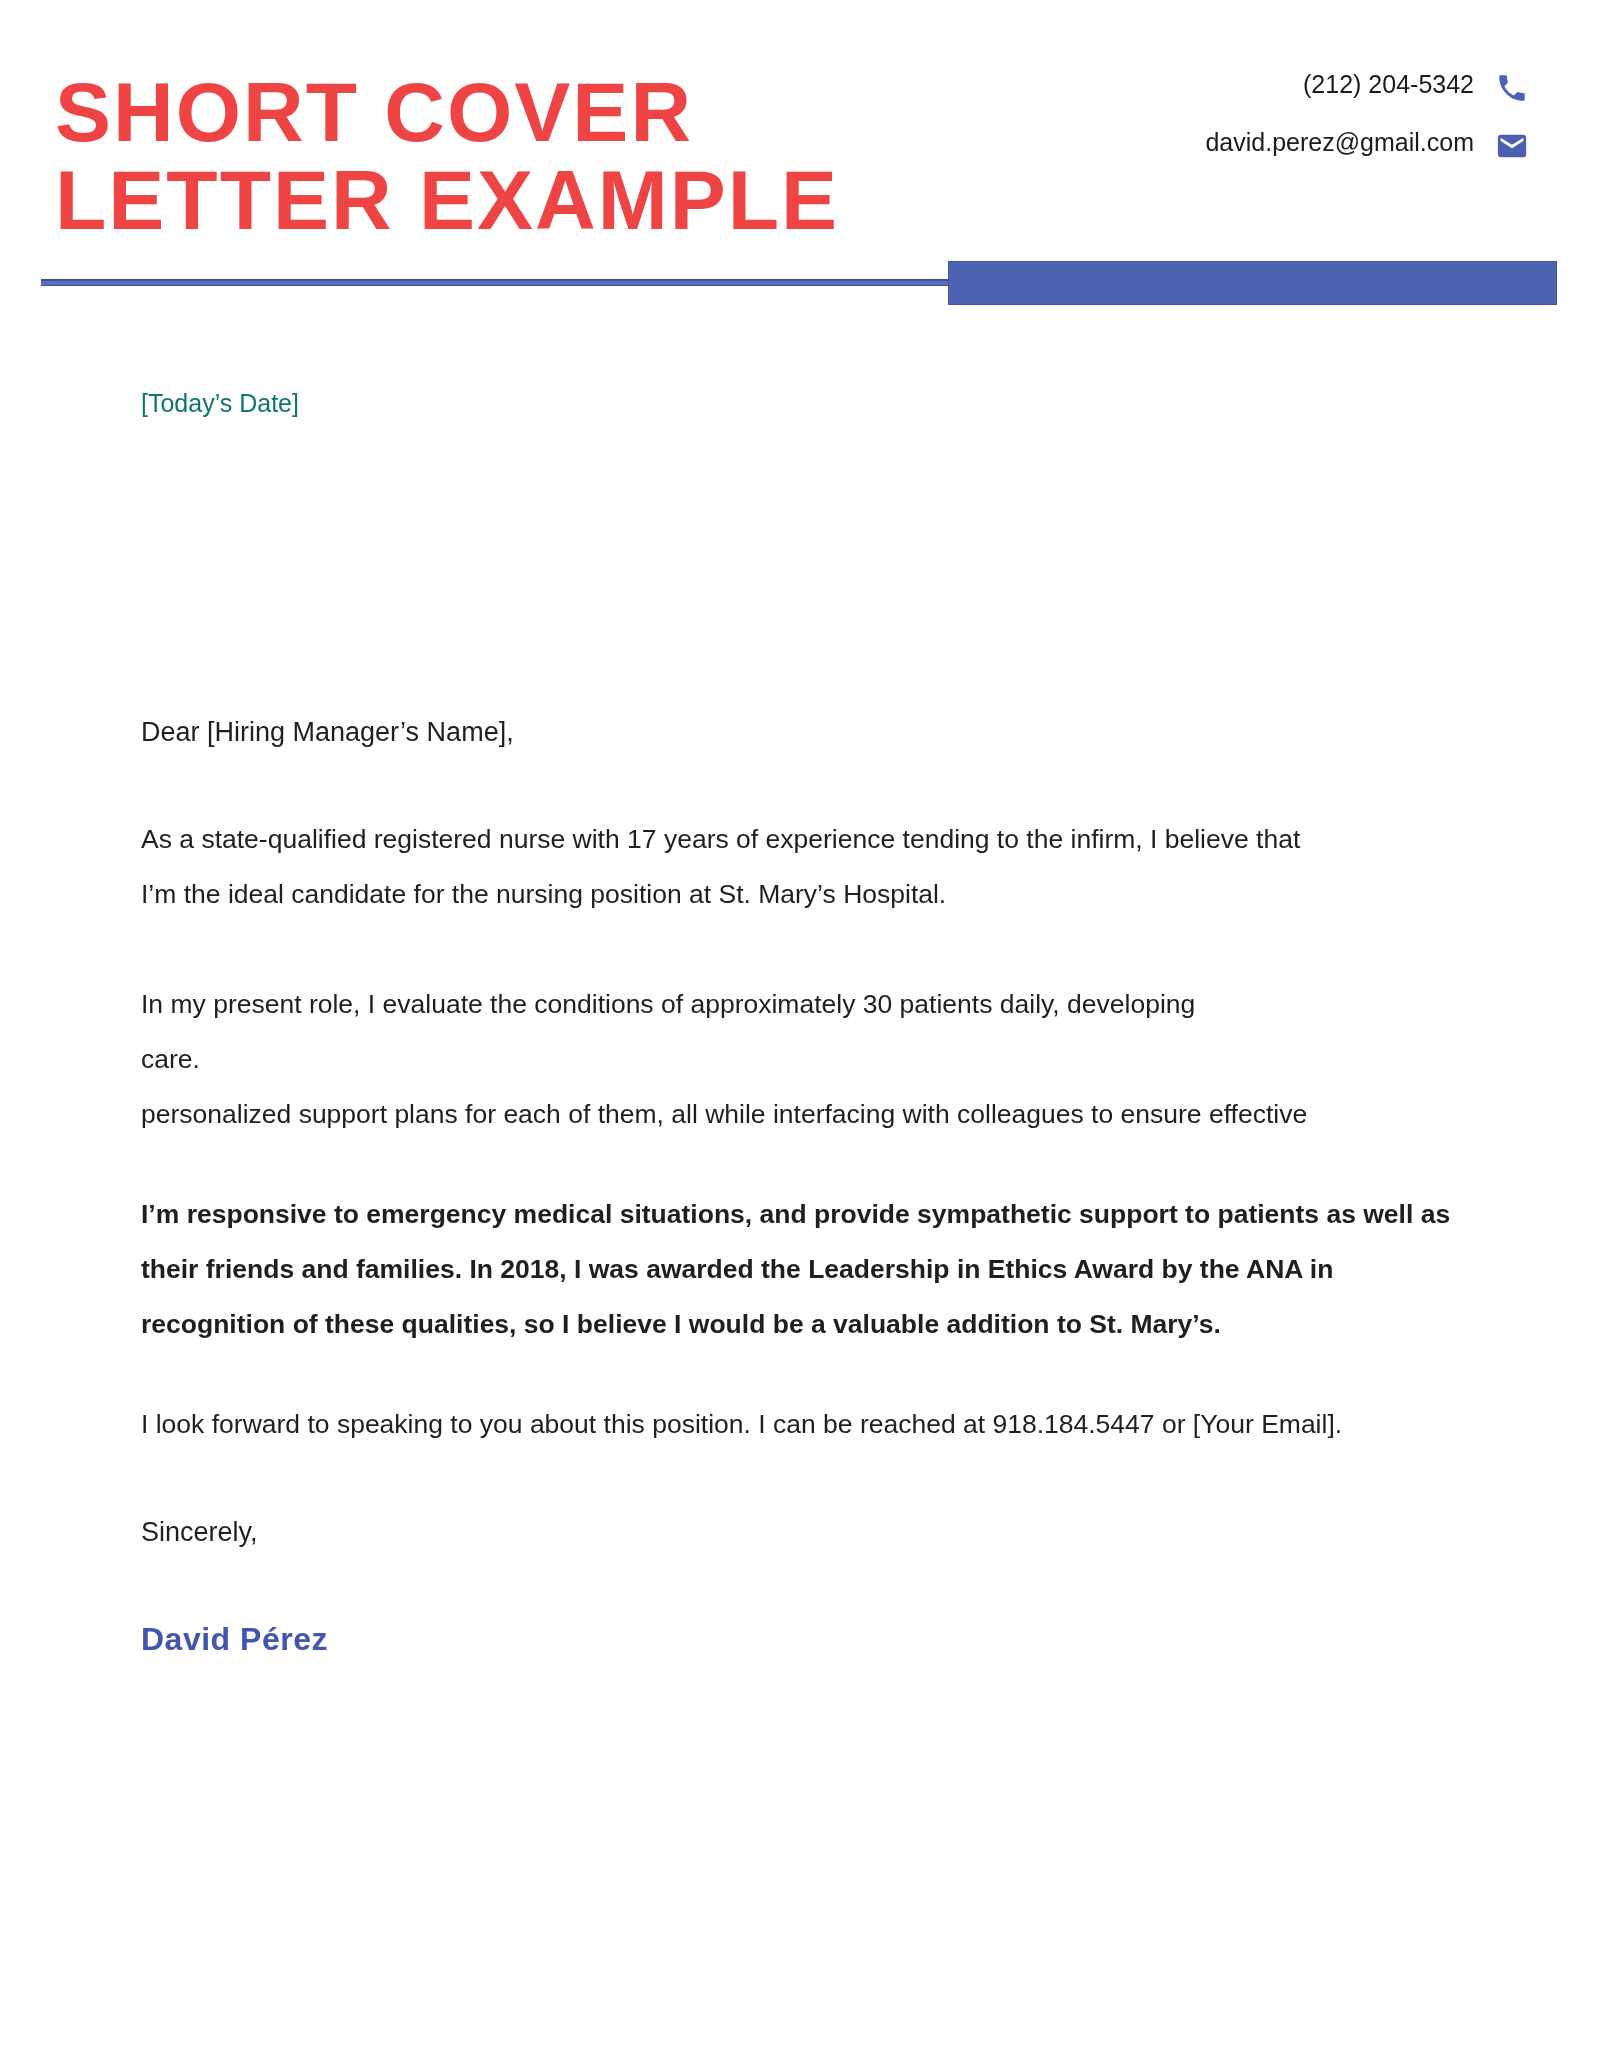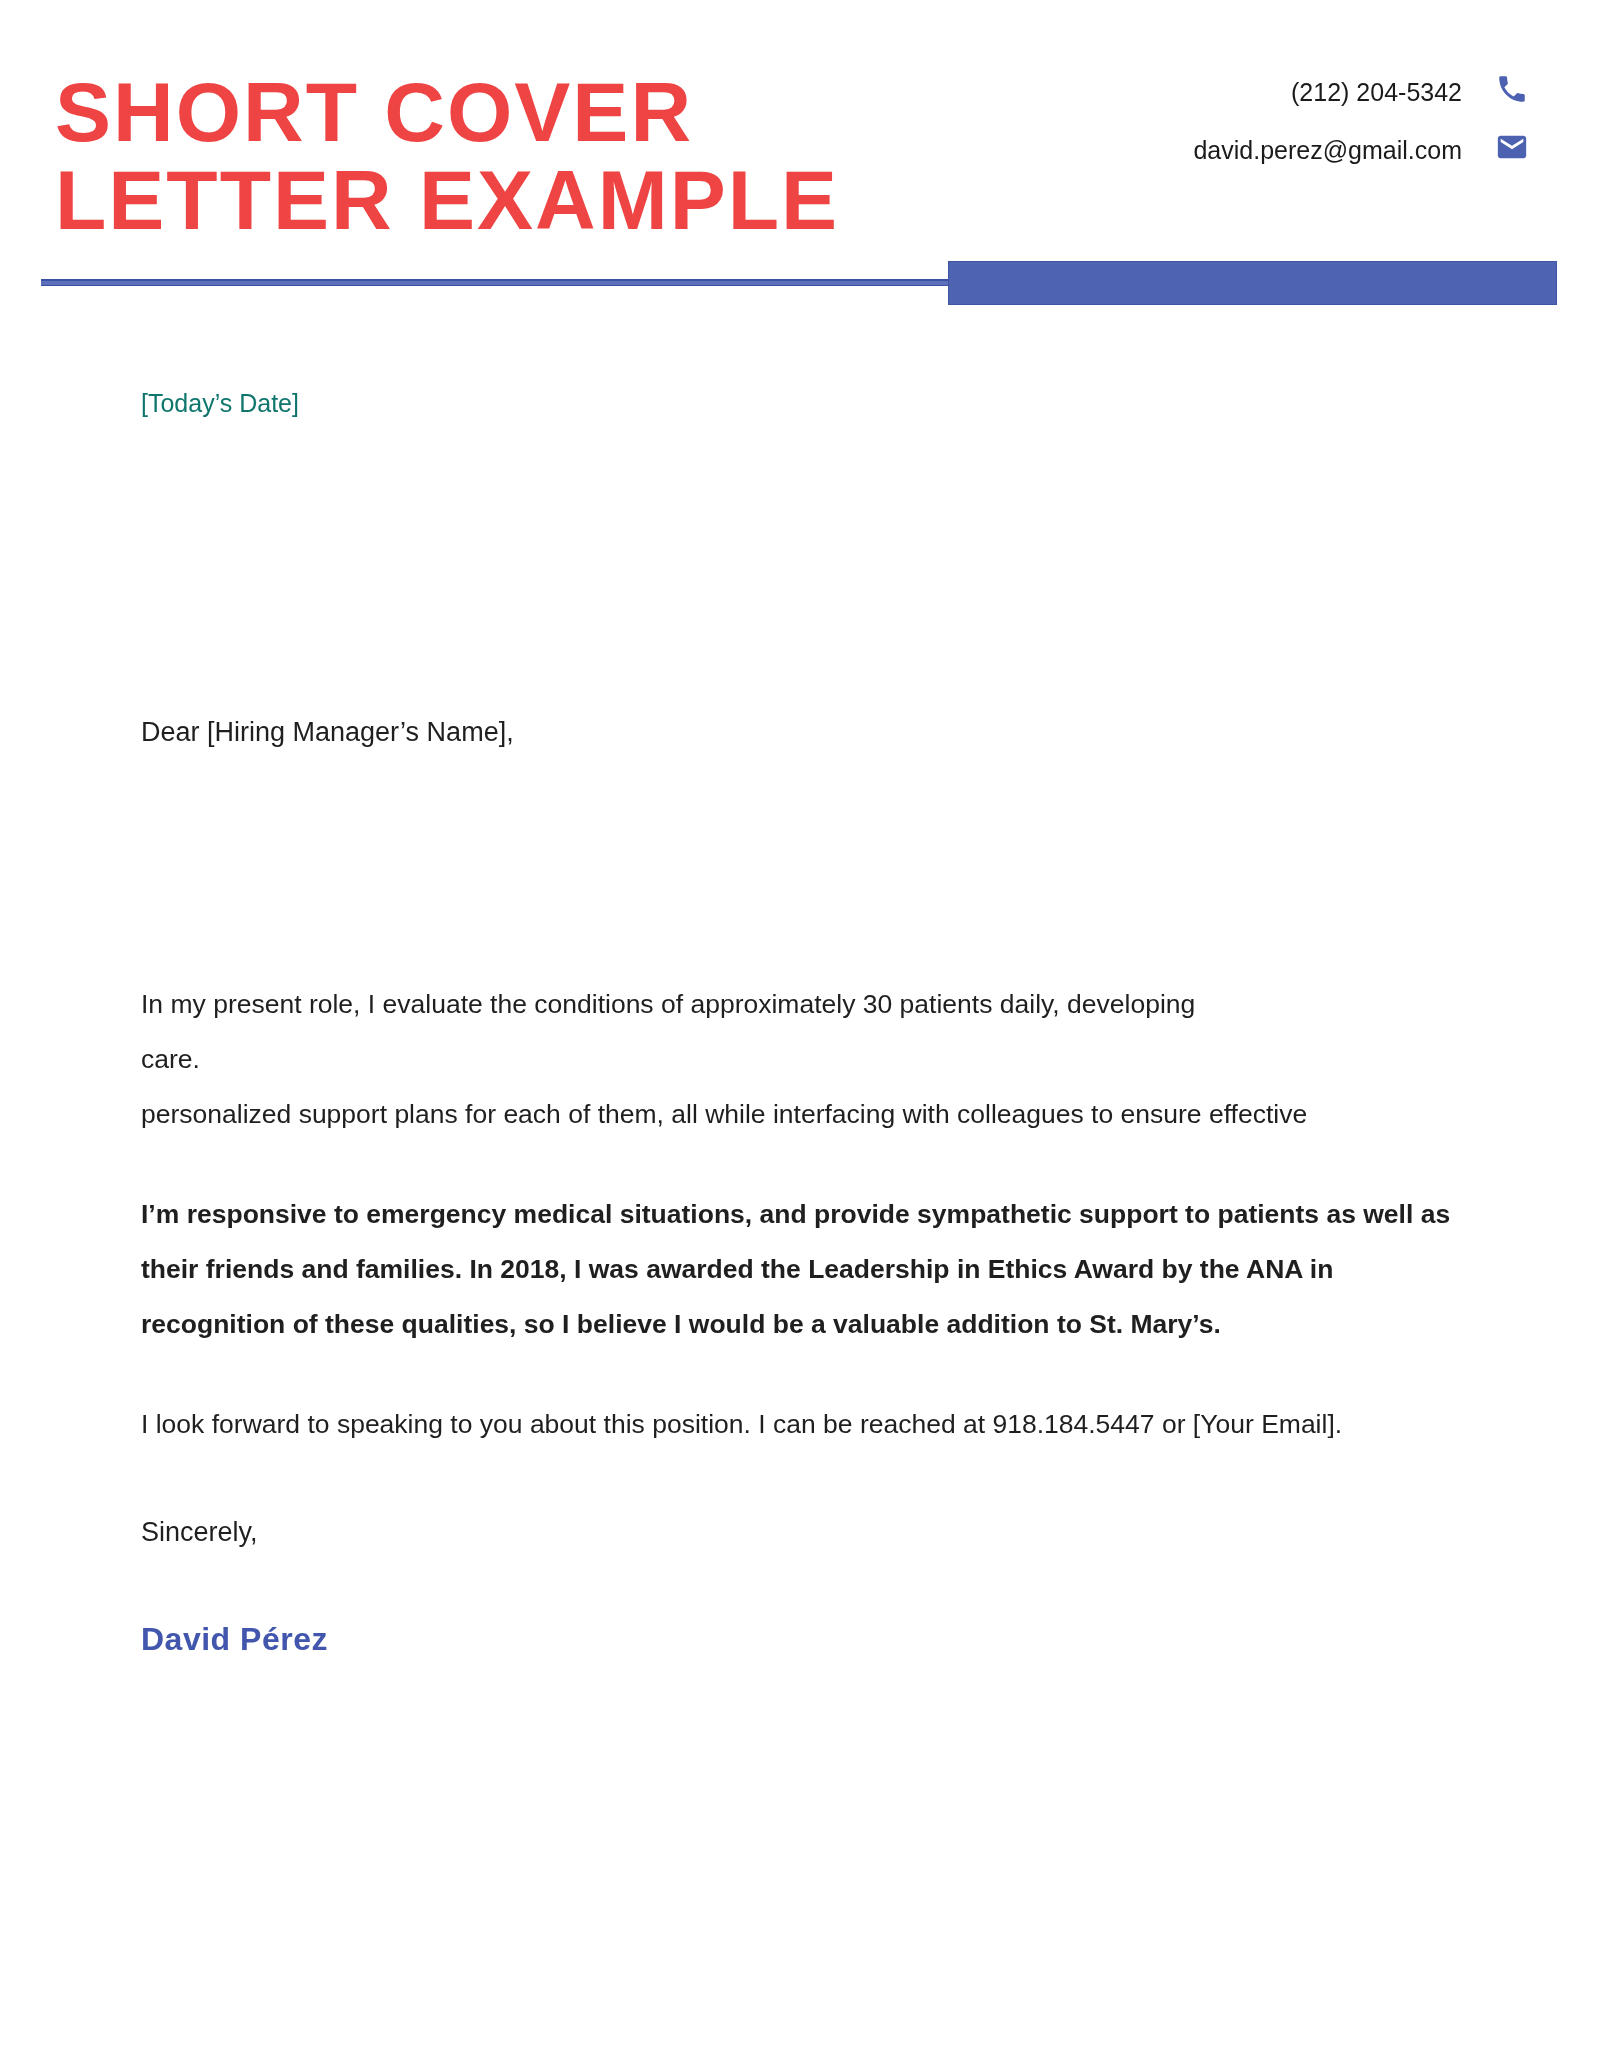--- a/index.html
+++ b/index.html
@@ -34,22 +34,22 @@
     position: absolute;
     top: 70px;
     right: 70px;
     display: flex;
     flex-direction: column;
     gap: 21px;
     align-items: flex-end;
   }
   .contact-row {
     display: flex;
-    align-items: flex-end;
-    gap: 32px;
+    align-items: flex-start;
+    gap: 20px;
     height: 37px;
   }
   .contact-text {
     font-size: 25px;
     color: #1b1b1b;
     white-space: nowrap;
   }
   .cicon {
     width: 36px;
     height: 36px;
@@ -162,20 +162,24 @@
   </div>
 
   <div class="divider-line"></div>
   <div class="divider-bar"></div>
 
   <p class="letter-block date">[Today’s Date]</p>
 
 
   <p class="letter-block salutation">Dear [Hiring Manager’s Name],</p>
 
+  <div class="letter-block para p1">
+    <div class="pline">As a state-qualified registered nurse with 17 years of experience tending to the infirm, I believe that</div>
+    <div class="pline">I’m the ideal candidate for the nursing position at St. Mary’s Hospital.</div>
+  </div>
 
   <div class="letter-block para p2">
     <div class="pline">In my present role, I evaluate the conditions of approximately 30 patients daily, developing</div>
     <div class="pline">care.</div>
     <div class="pline">personalized support plans for each of them, all while interfacing with colleagues to ensure effective</div>
   </div>
 
   <div class="letter-block para p3">
     <div class="pline">I’m responsive to emergency medical situations, and provide sympathetic support to patients as well as</div>
     <div class="pline">their friends and families. In 2018, I was awarded the Leadership in Ethics Award by the ANA in</div>

